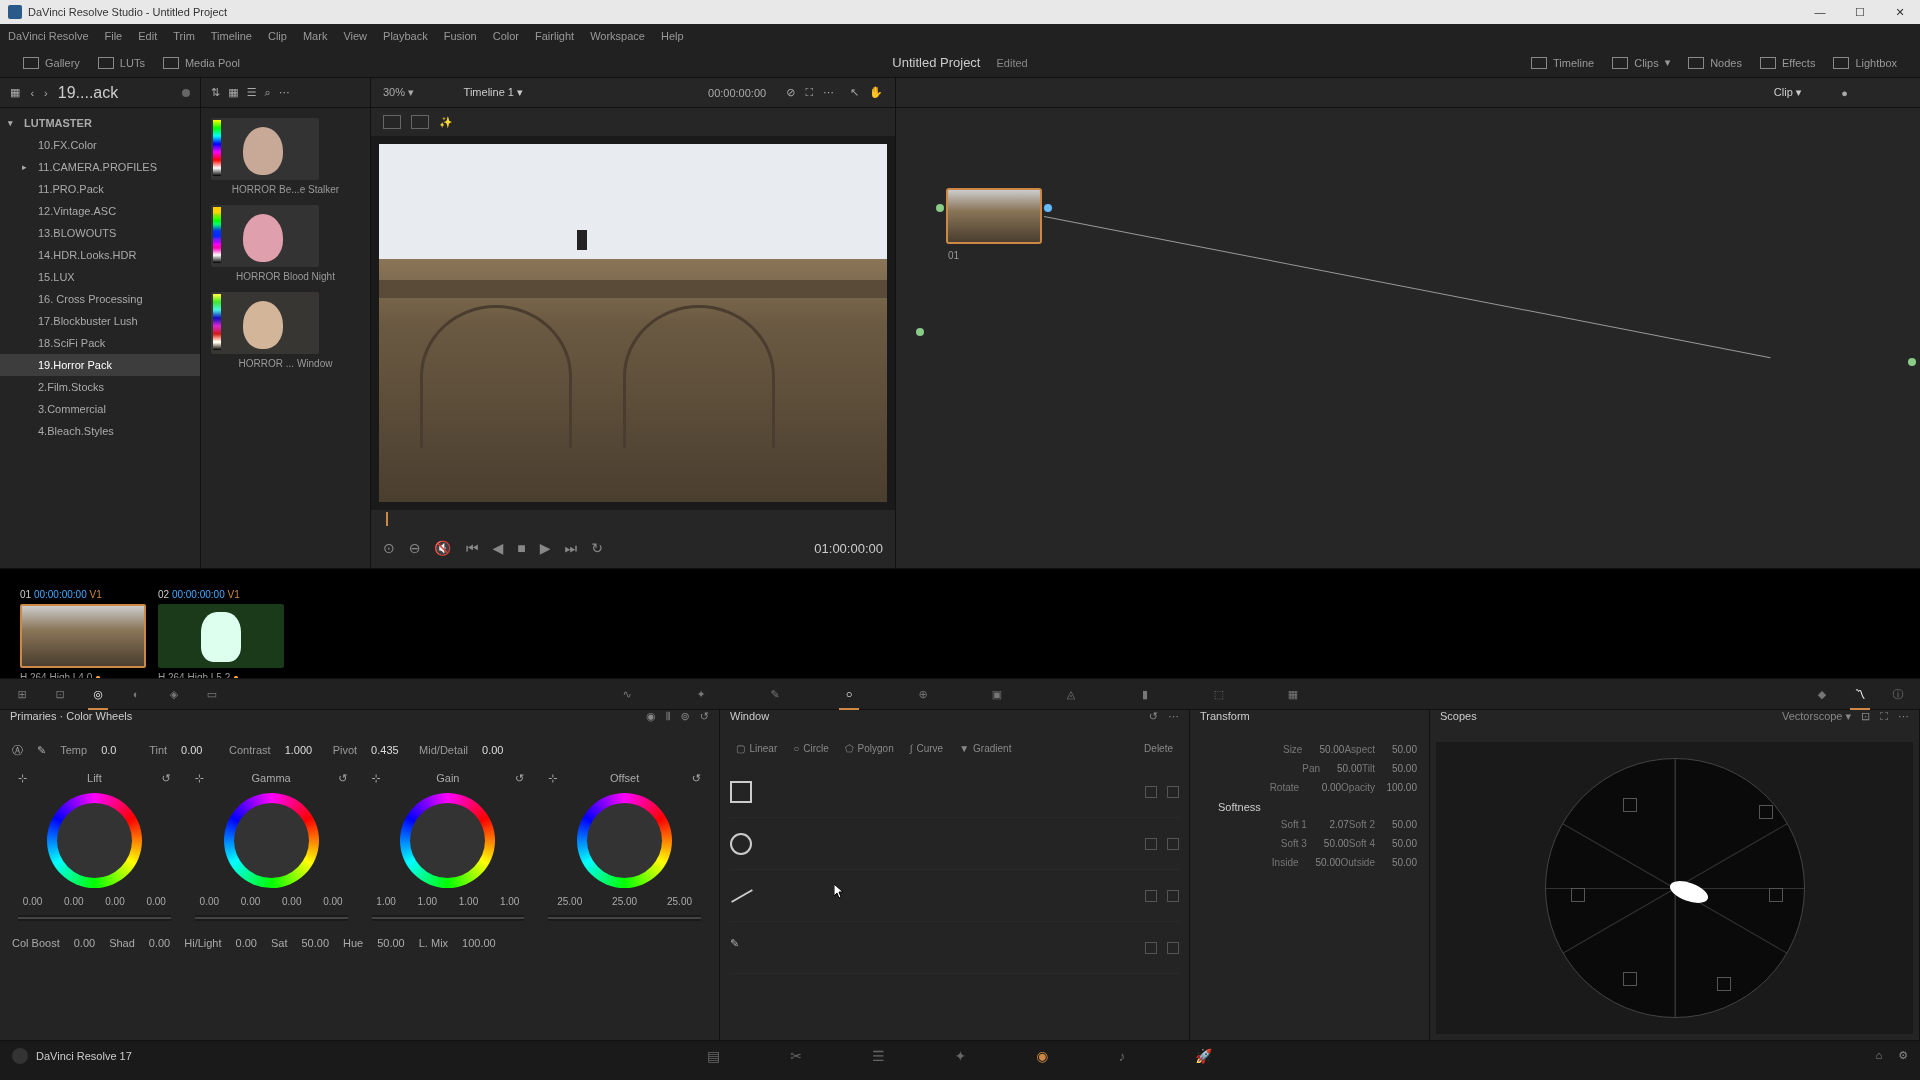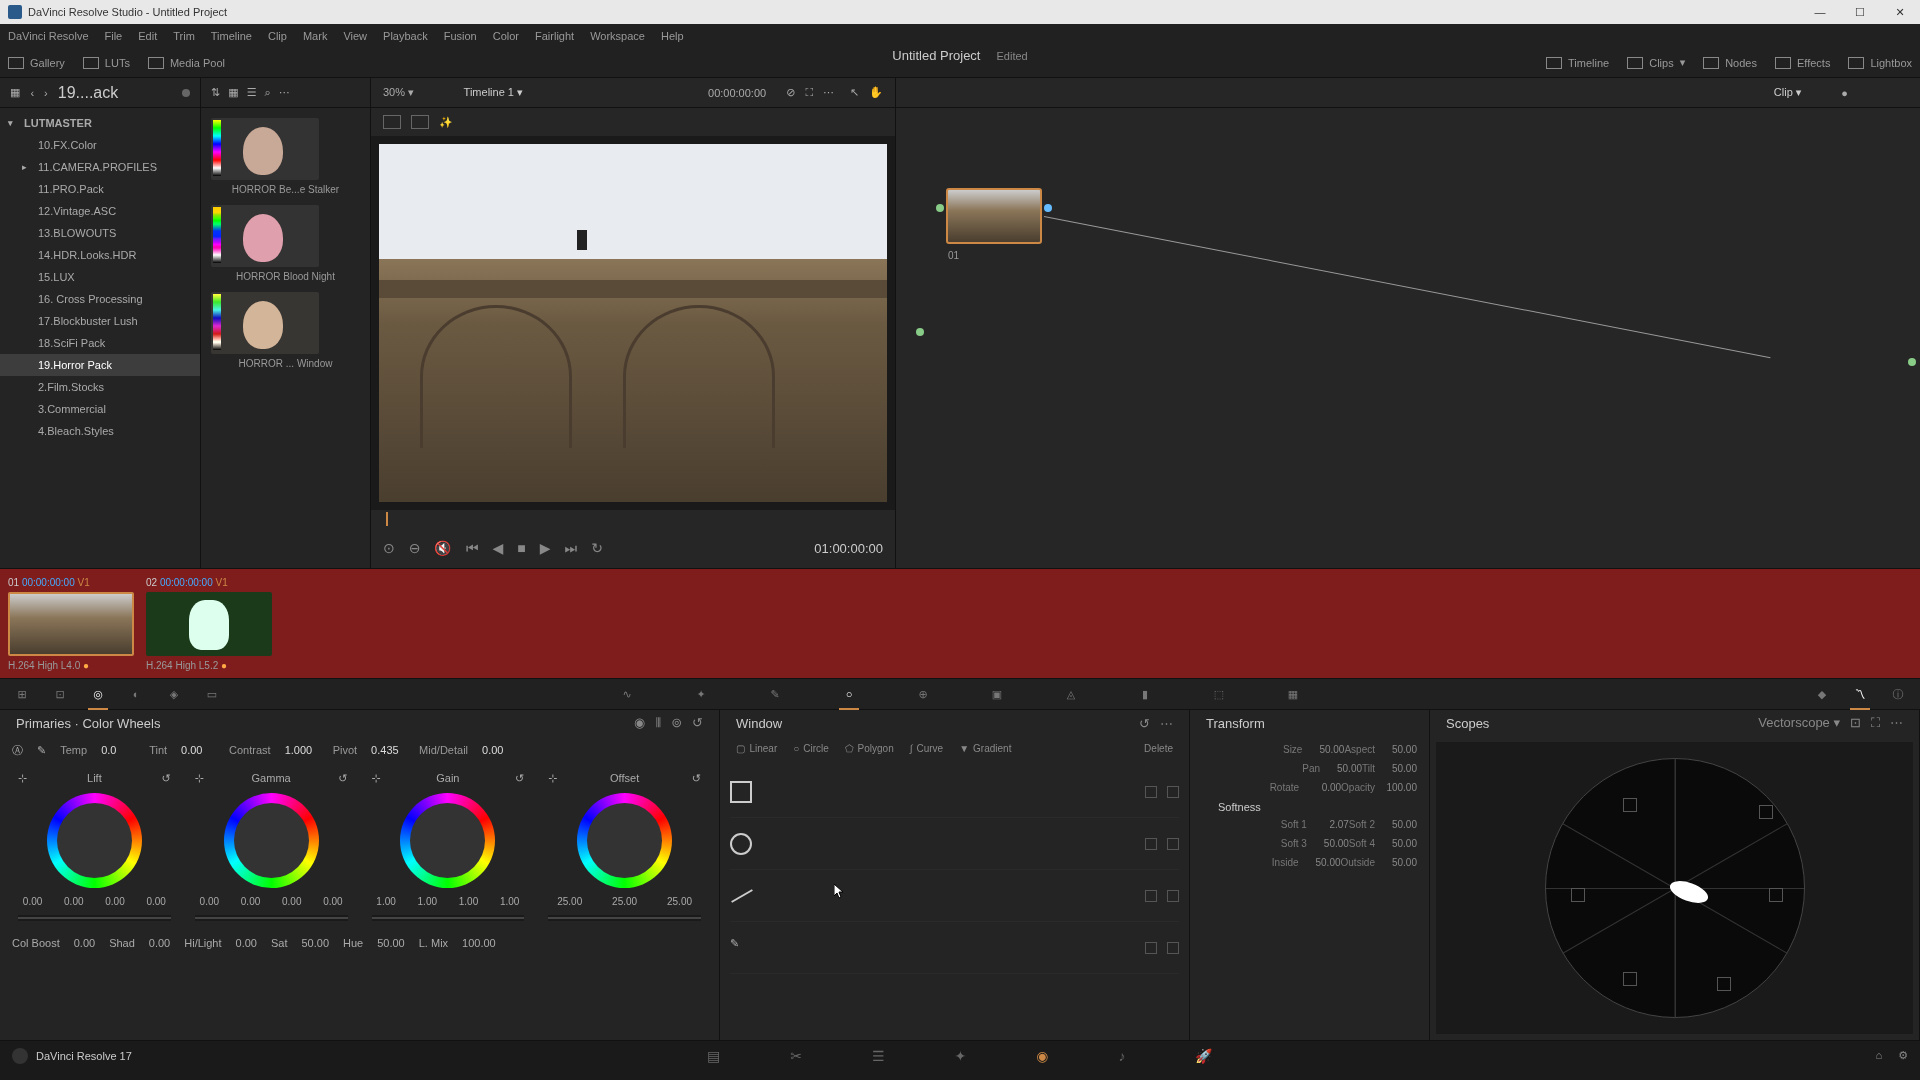--- a/index.html
+++ b/index.html
@@ -4,21 +4,21 @@
 <style>
 *{margin:0;padding:0;box-sizing:border-box;font-family:Arial,sans-serif;user-select:none}
 body{background:#1a1a1a;color:#aaa;font-size:11px;overflow:hidden;width:1920px;height:1080px}
 .titlebar{height:24px;background:#e8e8e8;display:flex;align-items:center;padding:0 8px;position:relative}
 .titlebar-icon{width:14px;height:14px;background:#2a5a8a;border-radius:2px;margin-right:6px}
 .titlebar-text{color:#333;font-size:11px}
 .titlebar-controls{position:absolute;right:0;display:flex}
 .tbtn{width:40px;height:24px;display:flex;align-items:center;justify-content:center;color:#333}
 .menubar{height:24px;background:#212121;display:flex;align-items:center;padding:0 8px;gap:16px}
 .menubar span{color:#999;font-size:11px}
-.toolbar{height:30px;background:#212121;display:flex;padding:0 8px;border-bottom:1px solid #111;position:relative}
+.toolbar{height:30px;background:#212121;display:flex;align-items:center;padding:0 23px;border-bottom:1px solid #111;position:relative}
 .toolbar-left{display:flex;gap:18px;align-items:center}
 .toolbar-item{display:flex;align-items:center;gap:6px;color:#999}
 .toolbar-center{position:absolute;left:50%;transform:translateX(-50%);display:flex;align-items:center;gap:16px}
 .proj-title{color:#ccc;font-size:13px}
 .proj-edited{color:#888;font-size:11px}
 .toolbar-right{margin-left:auto;display:flex;gap:18px;align-items:center}
 .icon-box{width:16px;height:12px;border:1px solid #888}
 .upper{height:490px;display:flex;background:#1f1f1f}
 .sidebar{width:200px;background:#242424;display:flex;flex-direction:column}
 .sb-header{height:30px;display:flex;align-items:center;padding:0 10px;gap:10px;border-bottom:1px solid #111}
@@ -57,37 +57,37 @@
 .pbtn{color:#888;font-size:14px}
 .nodes{flex:1;background:#262626;border-left:1px solid #111;position:relative}
 .nd-header{height:30px;display:flex;align-items:center;padding:0 12px;border-bottom:1px solid #111}
 .nd-clip{margin-left:auto;color:#ccc;margin-right:40px}
 .nd-canvas{position:absolute;top:30px;left:0;right:0;bottom:0}
 .node-thumb{position:absolute;left:50px;top:80px;width:96px;height:56px;border:2px solid #c84;border-radius:3px;background:linear-gradient(#ccc 0%,#8a7558 40%,#4a3e2f 100%)}
 .node-label{position:absolute;left:52px;top:142px;color:#999;font-size:10px}
 .node-line{position:absolute;left:148px;top:108px;width:740px;height:1px;background:#999;transform-origin:left;transform:rotate(11deg)}
 .node-in{position:absolute;left:20px;top:220px;width:8px;height:8px;background:#8c8;border-radius:50%}
 .node-dot{position:absolute;width:8px;height:8px;background:#8c8;border-radius:50%}
-.clipstrip{height:110px;background:#7f1d1d;display:flex;gap:8px;padding:8px;border-top:1px solid #111}
+.clipstrip{height:110px;background:#000000;display:flex;gap:8px;padding:20px;border-top:1px solid #111}
 .clip{width:130px}
 .clip-hdr{font-size:10px;color:#c84;margin-bottom:4px}
 .clip-hdr .cn{color:#ccc}
 .clip-hdr .tc{color:#4af}
 .clip-th{width:126px;height:64px;background:#333;border:2px solid transparent;border-radius:2px}
 .clip.sel .clip-th{border-color:#c84}
 .clip-info{font-size:10px;color:#999;margin-top:4px}
 .midbar{height:32px;background:#212121;display:flex;align-items:center;justify-content:center;gap:54px;border-top:1px solid #111;border-bottom:1px solid #111;position:relative}
 .mb-icon{width:20px;height:20px;display:flex;align-items:center;justify-content:center;color:#777}
 .mb-icon.act{color:#fff;position:relative}
 .mb-icon.act::after{content:'';position:absolute;bottom:-6px;left:0;right:0;height:2px;background:#c84}
 .mb-left{position:absolute;left:12px;display:flex;gap:18px}
 .mb-right{position:absolute;right:12px;display:flex;gap:18px}
 .lower{height:330px;display:flex;background:#1f1f1f}
 .panel{background:#242424;border-right:1px solid #111;display:flex;flex-direction:column}
-.panel-hdr{height:26px;display:flex;align-items:center;padding:0 16px;color:#ccc;font-size:13px}
+.panel-hdr{height:26px;display:flex;padding:0 10px;color:#ccc;font-size:11px}
 .panel-hdr .picons{margin-left:auto;display:flex;gap:10px;color:#888}
 .primaries{width:720px}
 .pr-adj{height:28px;display:flex;align-items:center;gap:14px;padding:0 12px;font-size:11px}
 .pr-adj .val{color:#ddd;min-width:34px}
 .pr-adj .lbl{color:#999}
 .wheels{display:flex;gap:12px;padding:8px 12px}
 .wheel-col{flex:1;text-align:center}
 .wheel-title{font-size:11px;color:#aaa;margin-bottom:8px;display:flex;justify-content:space-between;padding:0 6px}
 .wheel{width:95px;height:95px;margin:0 auto;border-radius:50%;background:conic-gradient(#f0f,#f00,#ff0,#0f0,#0ff,#00f,#f0f);position:relative}
 .wheel::after{content:'';position:absolute;inset:10px;border-radius:50%;background:#333}

